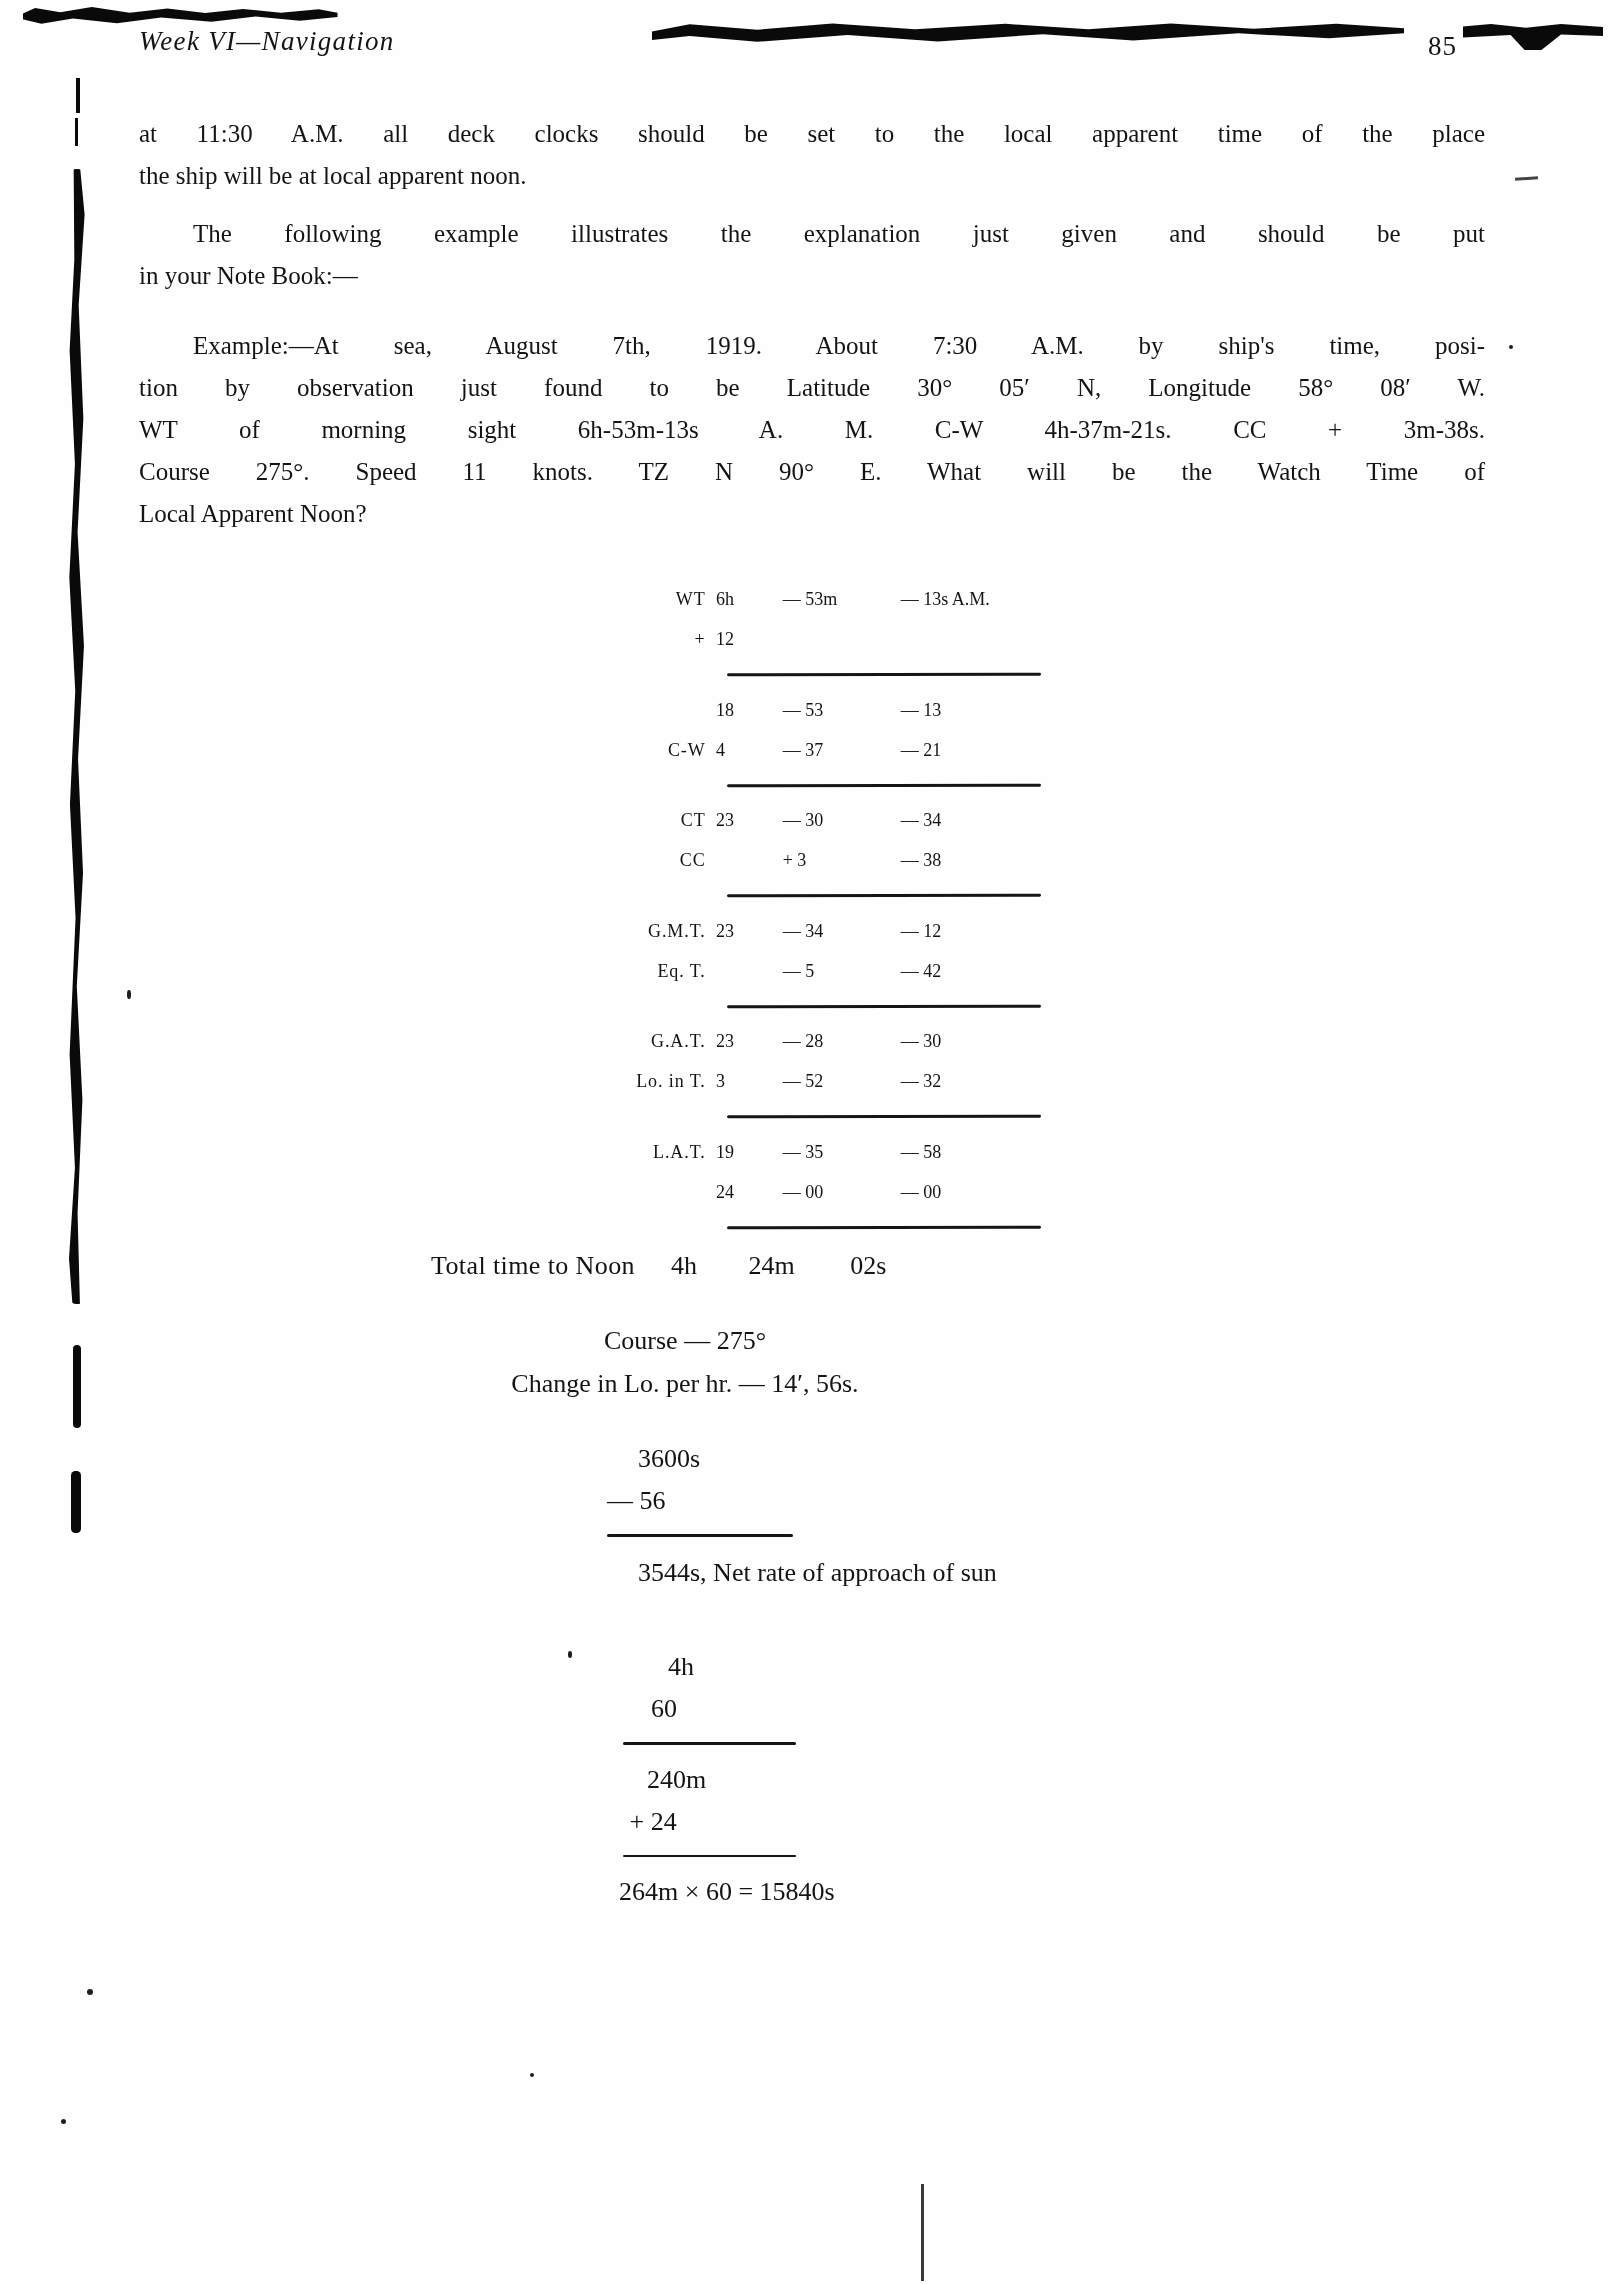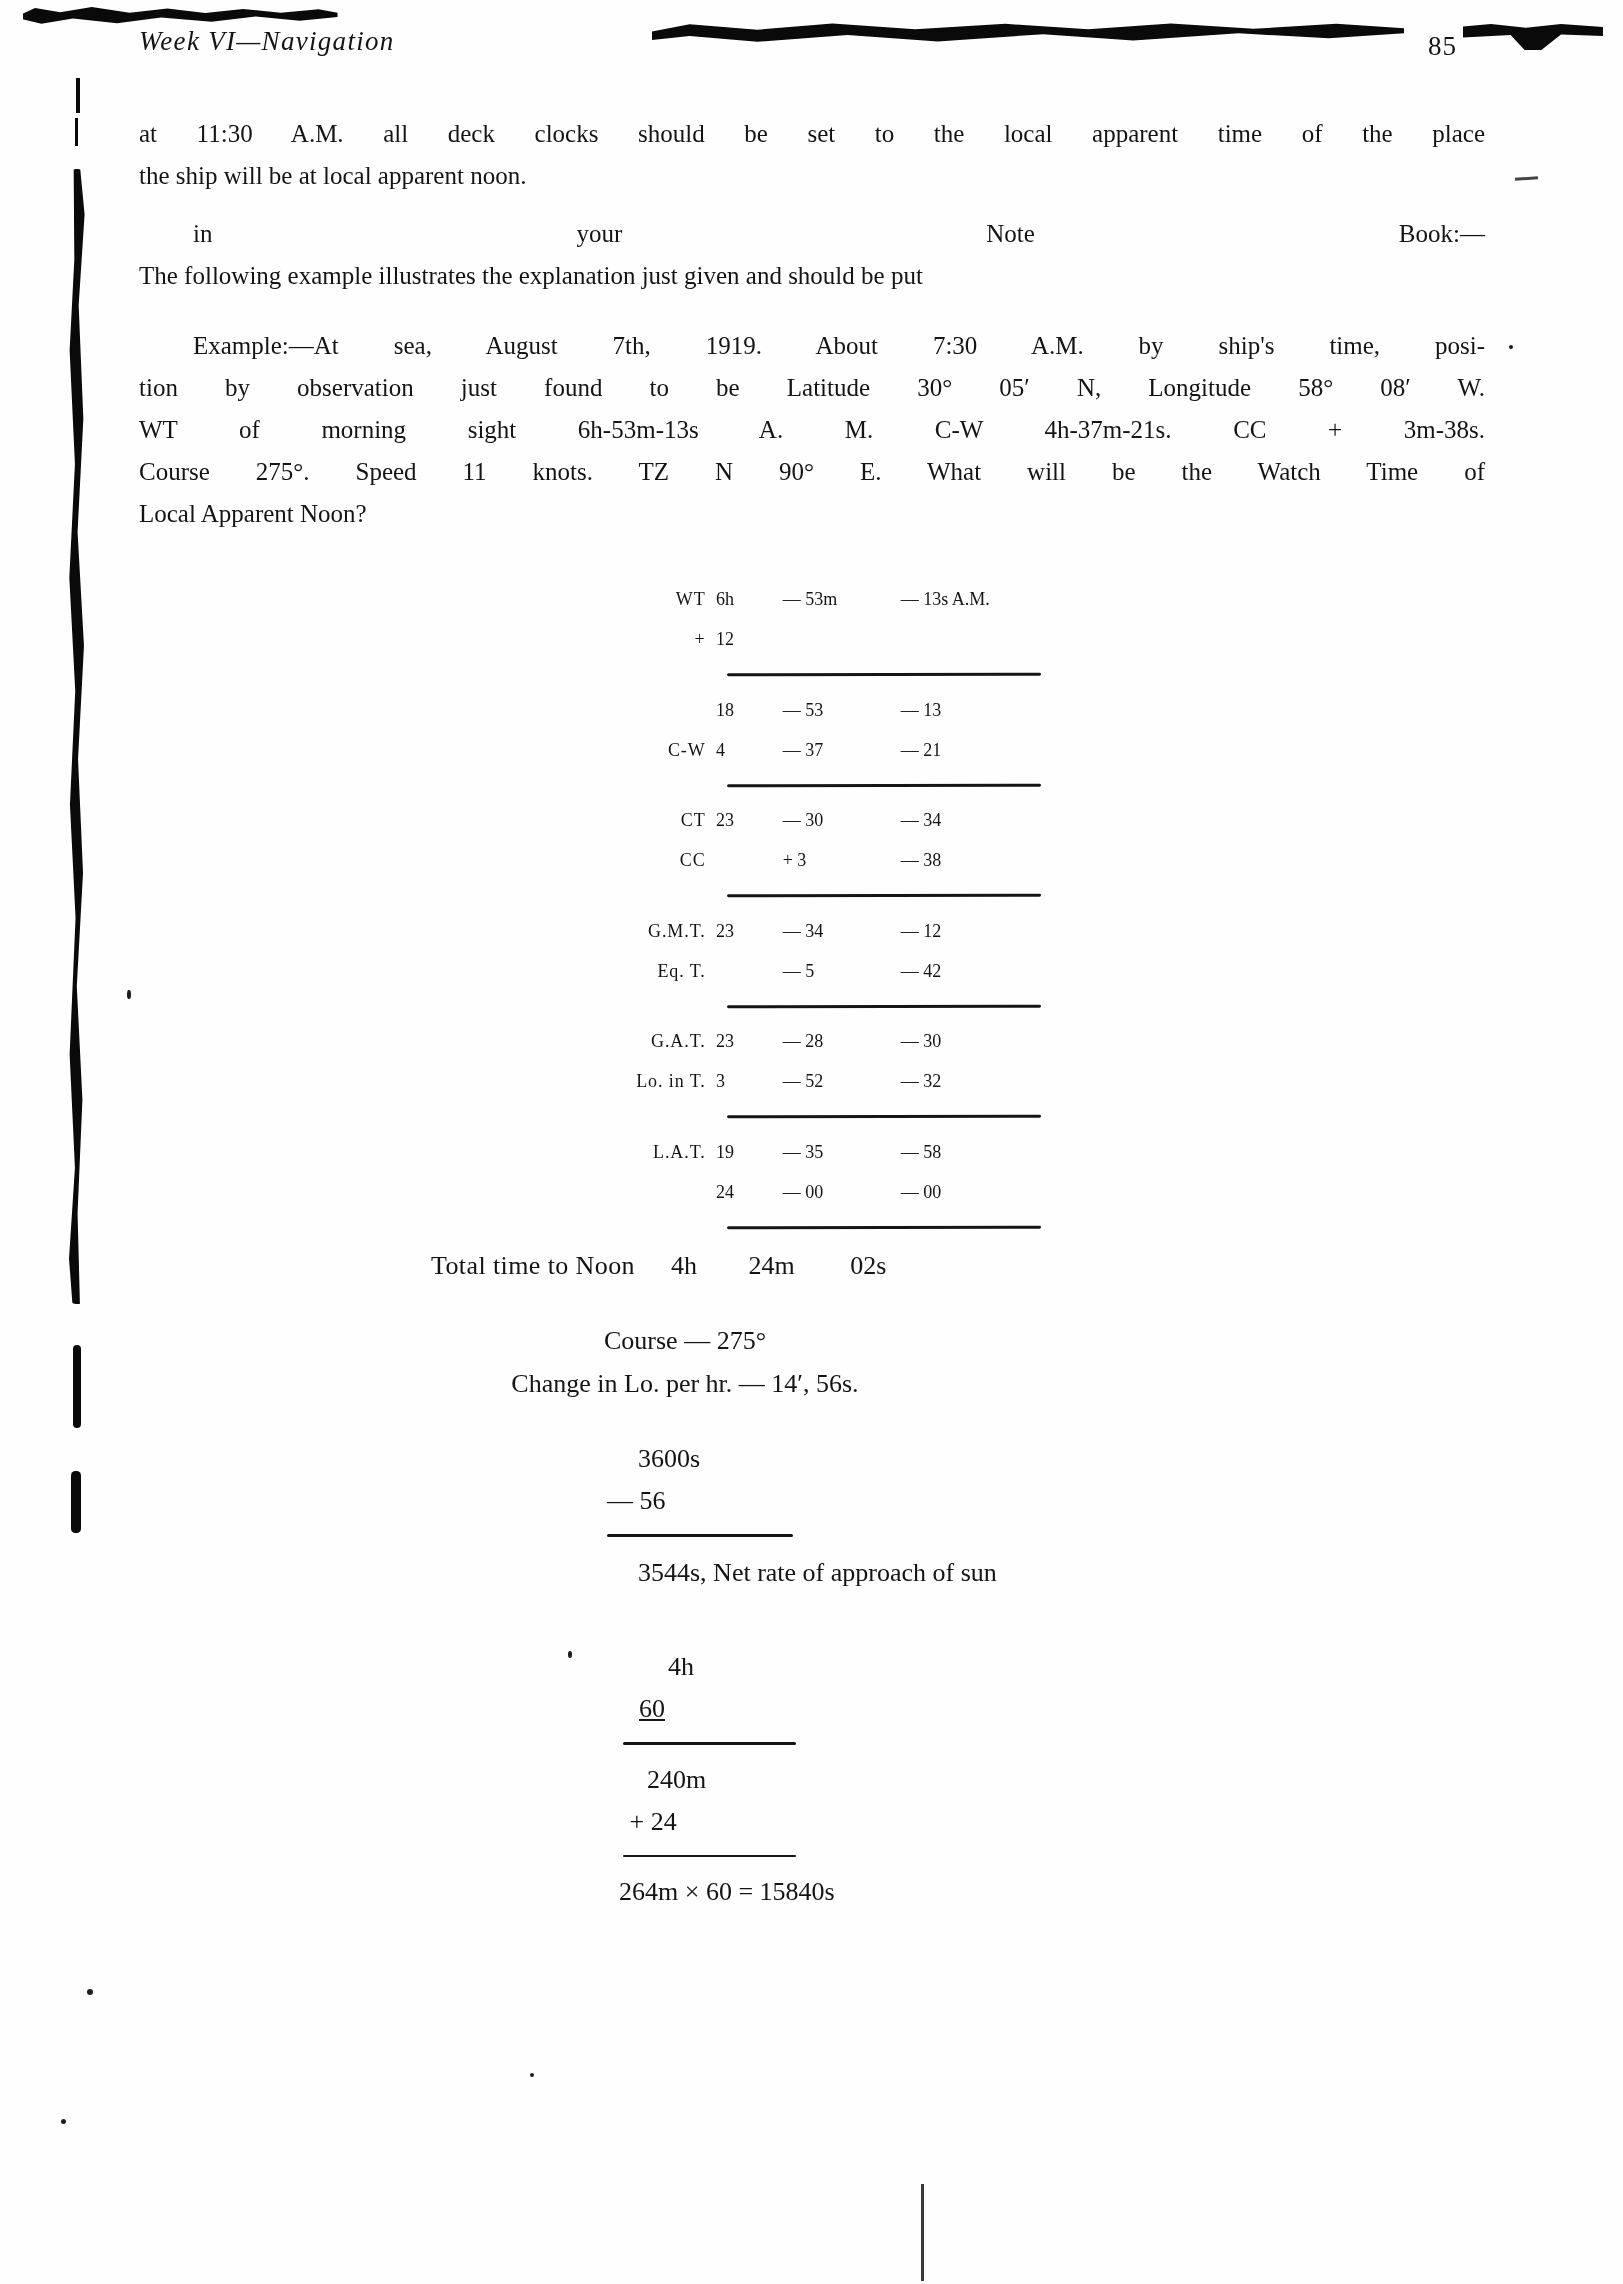--- a/index.html
+++ b/index.html
@@ -78,21 +78,21 @@
   .stack { position:absolute; font-size:26px; line-height:42px; }
   .nowrap { white-space:nowrap; }
   .mini-rule { height:2.6px; background:#151515; border-radius:1.7px; }
   .stack1 { left:607px; top:1438px; }
   .stack1 .l1 { margin-left:31px; }
   .stack1 .l2 { margin-left:0; }
   .stack1 .mini-rule { width:186px; margin:12px 0 15.6px 0; }
   .stack1 .l3 { margin-left:31px; }
   .stack2 { left:607px; top:1646px; }
   .stack2 .m1 { margin-left:61px; }
-  .stack2 .m2 { margin-left:32px;text-decoration:underline; }
+  .stack2 .m2 { margin-left:44px; }
   .stack2 .mr1 { width:173px; margin:12px 0 14px 15.6px; }
   .stack2 .m3 { margin-left:40px; }
   .stack2 .m4 { margin-left:22.5px; }
   .stack2 .m5 { margin-left:12px; }
 </style>
 </head>
 <body>
 
 <div class="page">
 
@@ -117,22 +117,22 @@
     <div class="running-title">Week VI—Navigation</div>
     <div class="page-number">85</div>
   </div>
 
   <div class="body-text">
     <div class="para">
         <div class="pline">at 11:30 A.M. all deck clocks should be set to the local apparent time of the place</div>
         <div class="pline">the ship will be at local apparent noon.</div>
       </div>
     <div class="para indent-first mt1">
+        <div class="pline">The following example illustrates the explanation just given and should be put</div>
         <div class="pline">in your Note Book:—</div>
-        <div class="pline">The following example illustrates the explanation just given and should be put</div>
       </div>
     <div class="para indent-first mt2">
         <div class="pline">Example:—At sea, August 7th, 1919.  About 7:30 A.M. by ship's time, posi-</div>
         <div class="pline">tion by observation just found to be Latitude 30° 05′ N, Longitude 58° 08′ W.</div>
         <div class="pline">WT of morning sight 6h-53m-13s A. M.  C-W 4h-37m-21s.  CC + 3m-38s.</div>
         <div class="pline">Course 275°.  Speed 11 knots.  TZ N 90° E.  What will be the Watch Time of</div>
         <div class="pline">Local Apparent Noon?</div>
       </div>
   </div>
 

